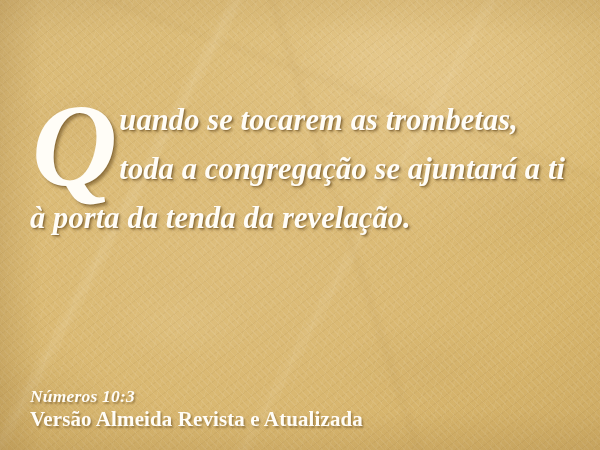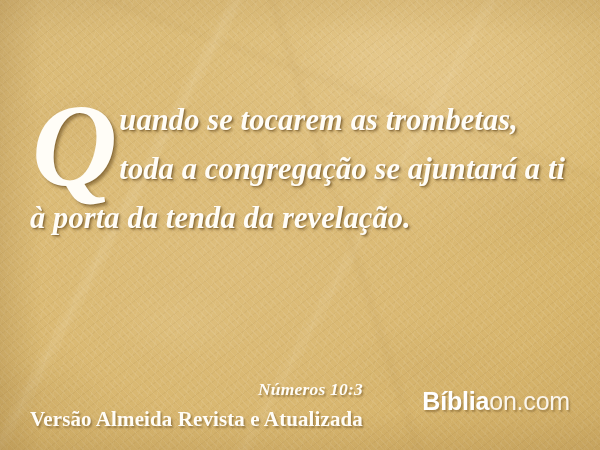--- a/index.html
+++ b/index.html
@@ -129,23 +129,22 @@
     height: 56px;
     padding: 0 30px;
     display: flex;
     align-items: flex-end;
     justify-content: space-between;
   }
 
   .reference-block {
     display: flex;
     flex-direction: column;
-    gap: 10px;
+    gap: 3px;
     padding-bottom: 2px;
-    text-align: right;
   }
 
   .ref-book {
     font-family: "Liberation Serif", "DejaVu Serif", serif;
     font-style: italic;
     font-weight: bold;
     font-size: 17.5px;
     line-height: 1.05;
     color: #fffdf7;
     letter-spacing: 0.2px;
@@ -199,19 +198,16 @@
     <span class="dropcap">Q</span><span class="verse-rest">uando se tocarem as trombetas, toda a congregação se ajuntará a ti à porta da tenda da revelação.</span>
   </div>
 
   <div class="footer">
 
     <div class="reference-block">
       <div class="ref-book">Números 10:3</div>
       <div class="ref-version">Versão Almeida Revista e Atualizada</div>
     </div>
 
-    <div class="logo">
-      <span class="logo-bold">Bíblia</span><span class="logo-light">on.com</span>
-    </div>
 
   </div>
 
 </div>
 
 </body></html>

